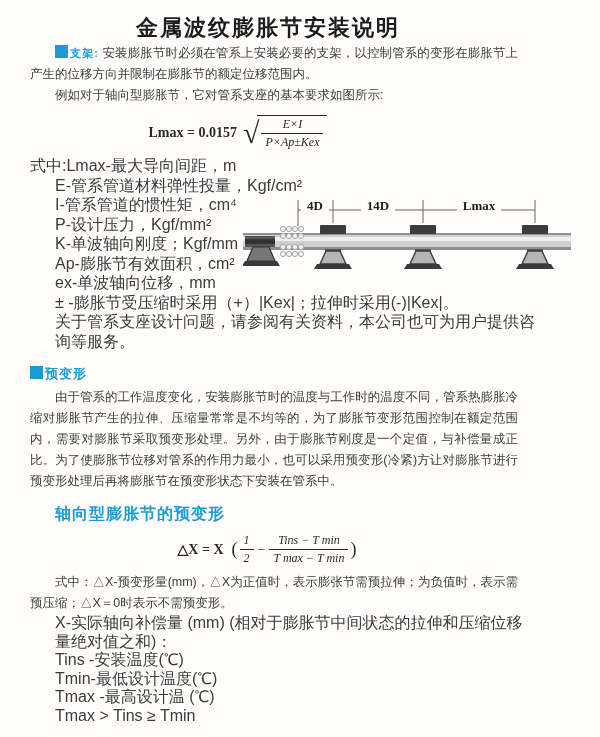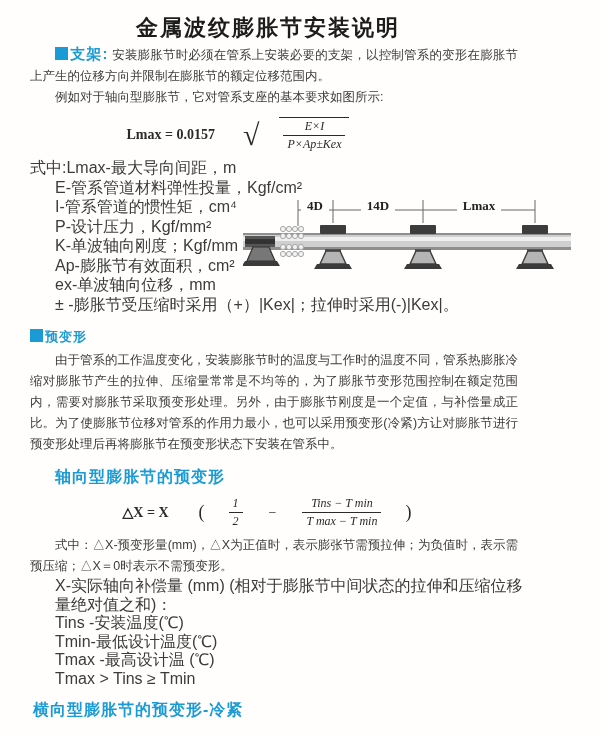--- a/index.html
+++ b/index.html
@@ -25,29 +25,29 @@
   }
 
   p.body-para {
     margin:0 18px 0 30px;
     font-size:12.5px; line-height:21px;
     text-align:justify;
   }
   .indent { text-indent:25px; }
 
   .support-head-inline {
-    font-size:15px; font-weight:bold; color:#1b9bd5;
+    font-size:11px; font-weight:bold; color:#1b9bd5;
     letter-spacing:1px;
   }
   .support-para { margin-top:12px; }
 
   
   .formula-row {
     display:flex; justify-content:center; align-items:center;
-    font-family:"Liberation Serif", serif; color:#2a2a2a;gap:22px;
+    font-family:"Liberation Serif", serif; color:#2a2a2a;
   }
   .f1 { margin:9px 60px 4px 0; }
   .f-lhs { font-weight:bold; font-size:14px; margin-right:6px; }
   .sqrt-sym { font-size:30px; font-weight:normal; line-height:26px; margin-right:-2px; }
   .sqrt-body { border-top:1.5px solid #2a2a2a; padding:1px 4px 0 4px; }
   .frac { display:inline-block; text-align:center; vertical-align:middle; font-style:italic; font-size:12px; }
   .frac .num { display:block; padding:0 4px 1px 4px; border-bottom:1px solid #2a2a2a; }
   .frac .den { display:block; padding:1px 4px 0 4px; }
   .f-op { font-size:14px; margin:0 4px; }
   .f-paren { font-size:18px; margin:0 2px; }
@@ -94,20 +94,21 @@
 
   <div class="defs-block">
     <div class="def-line">式中:Lmax-最大导向间距，m</div>
     <div class="def-line ind">E-管系管道材料弹性投量，Kgf/cm²</div>
     <div class="def-line ind">I-管系管道的惯性矩，cm⁴</div>
     <div class="def-line ind">P-设计压力，Kgf/mm²</div>
     <div class="def-line ind">K-单波轴向刚度；Kgf/mm</div>
     <div class="def-line ind">Ap-膨胀节有效面积，cm²</div>
     <div class="def-line ind">ex-单波轴向位移，mm</div>
     <div class="def-line ind">± -膨胀节受压缩时采用（+）|Kex|；拉伸时采用(-)|Kex|。</div>
+    <div class="def-line ind">关于管系支座设计问题，请参阅有关资料，本公司也可为用户提供咨询等服务。</div>
   </div>
 
   <div class="diagram-wrap">
     <svg width="352" height="102" viewBox="0 0 352 102">
 
       <line x1="55" y1="18" x2="292" y2="18" stroke="#666" stroke-width="1"></line>
       <rect x="58" y="6" width="28" height="15" fill="#fffefc"></rect>
       <rect x="118" y="6" width="34" height="15" fill="#fffefc"></rect>
       <rect x="214" y="6" width="44" height="15" fill="#fffefc"></rect>
       <line x1="55" y1="8" x2="55" y2="34" stroke="#666" stroke-width="1"></line>

